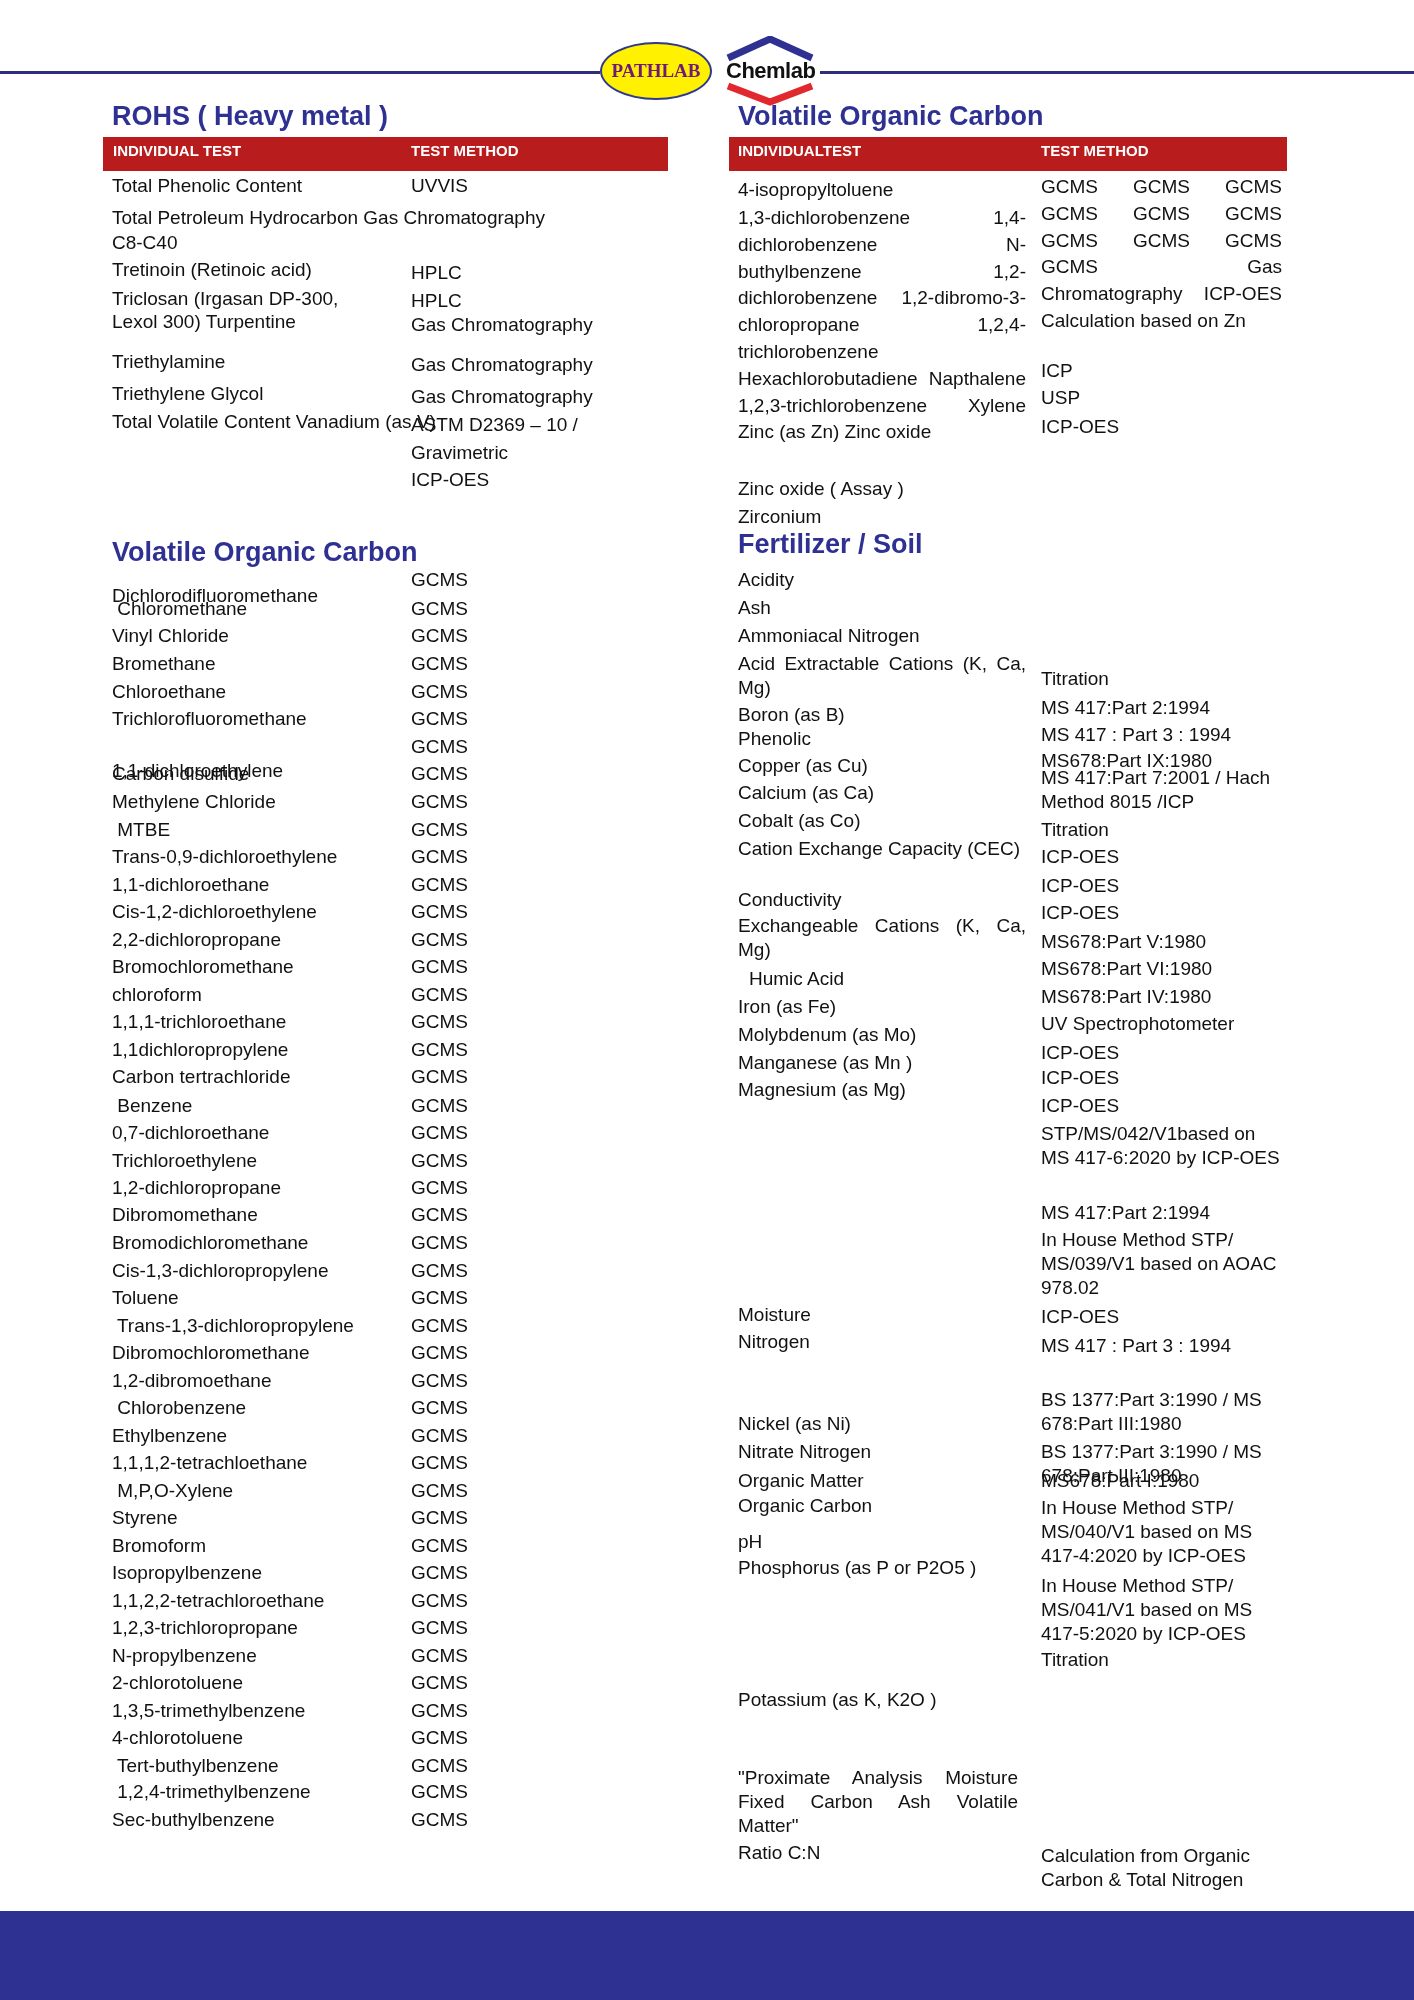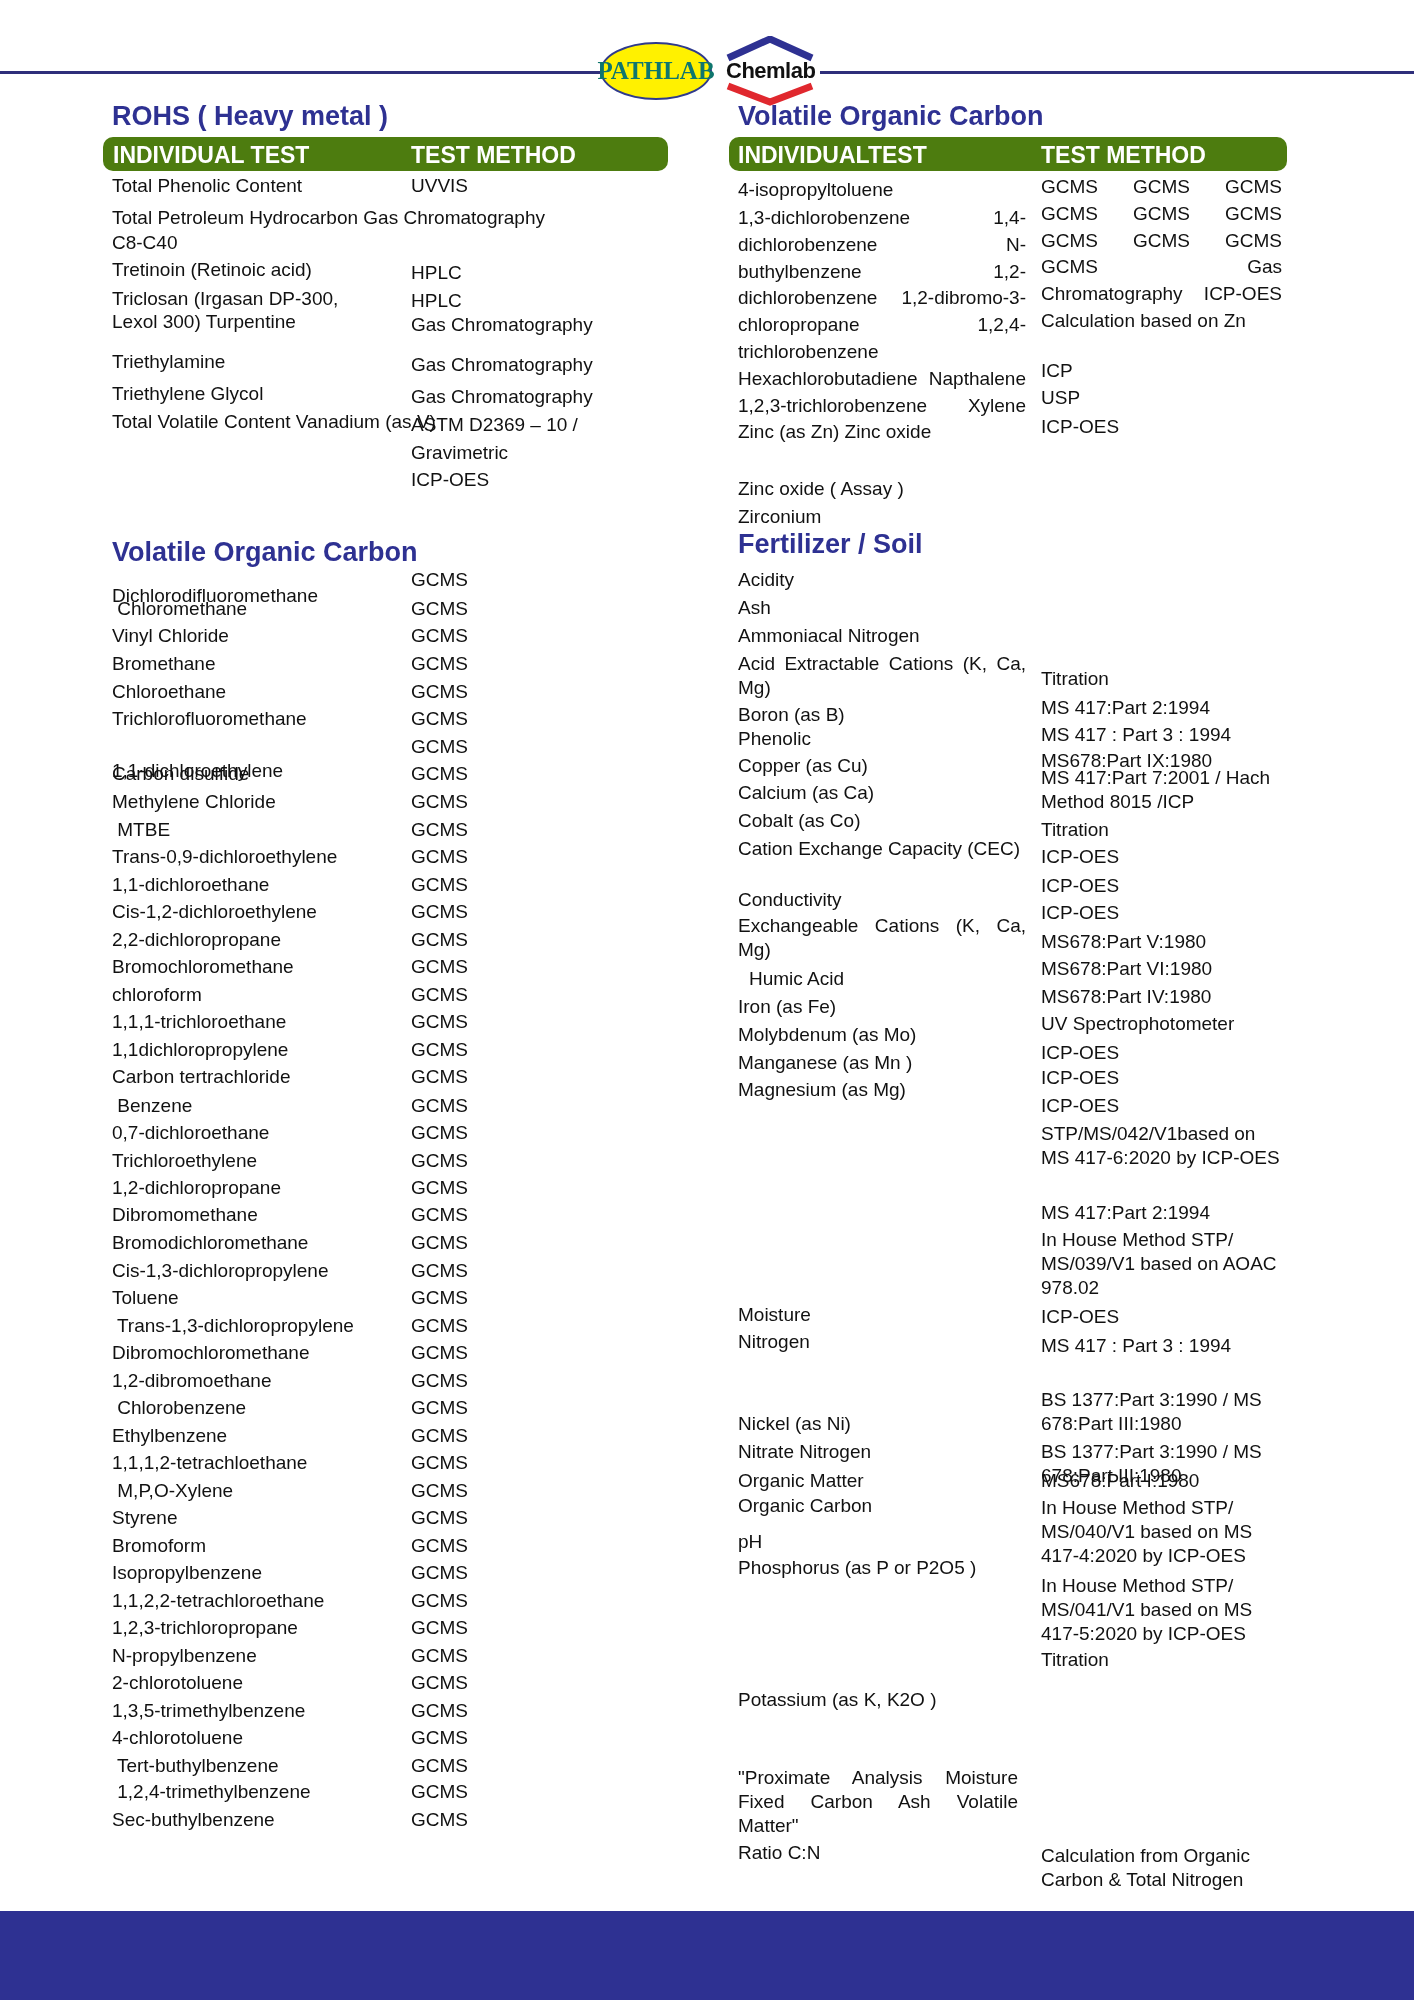--- a/index.html
+++ b/index.html
@@ -2,26 +2,26 @@
 <html><head>
 <meta charset="utf-8">
 <style>
   html, body { margin:0; padding:0; background:#ffffff; }
   body { width:1414px; height:2000px; position:relative; overflow:hidden;
          font-family:"Liberation Sans", sans-serif; color:#111; }
   .hline { position:absolute; top:71px; height:3px; background:#2e2e7a; }
   .logo-pathlab { position:absolute; left:600px; top:42px; width:112px; height:58px;
     border:2px solid #2f3a8c; border-radius:50%; background:#fff100;
     box-sizing:border-box; display:flex; align-items:center; justify-content:center;
-    font-family:"Liberation Serif", serif; font-weight:bold; font-size:25px; color:#0f766e; }
+    font-family:"Liberation Serif", serif; font-weight:bold; font-size:19px; color:#701a75; }
   .logo-chemlab { position:absolute; left:722px; top:36px; width:96px; height:70px; }
   .logo-chemlab .txt { position:absolute; left:4px; top:22px; font-size:22px; font-weight:bold;
     color:#111; font-family:"Liberation Sans", sans-serif; letter-spacing:-0.5px; }
   .section-title { position:absolute; font-weight:bold; font-size:27px; color:#2e3192; white-space:nowrap; }
-  .hdr-bar { position:absolute; height:34px; background:#4d7c0f; color:#fff; font-weight:bold; font-size:23px;border-radius:10px; }
+  .hdr-bar { position:absolute; height:34px; background:#b91c1c; color:#fff; font-weight:bold; font-size:15px; }
   .hdr-bar span { position:absolute; top:5px; white-space:nowrap; }
   .t { position:absolute; font-size:19px; line-height:24px; white-space:nowrap; color:#111; }
   .wrap { white-space:normal; }
   .just { text-align:justify; text-align-last:left; white-space:normal; }
   .footer { position:absolute; left:0; top:1911px; width:1414px; height:89px; background:#2e3192; }
 </style>
 </head>
 <body>
 
 <div class="hline" style="left:0;width:600px;"></div>

